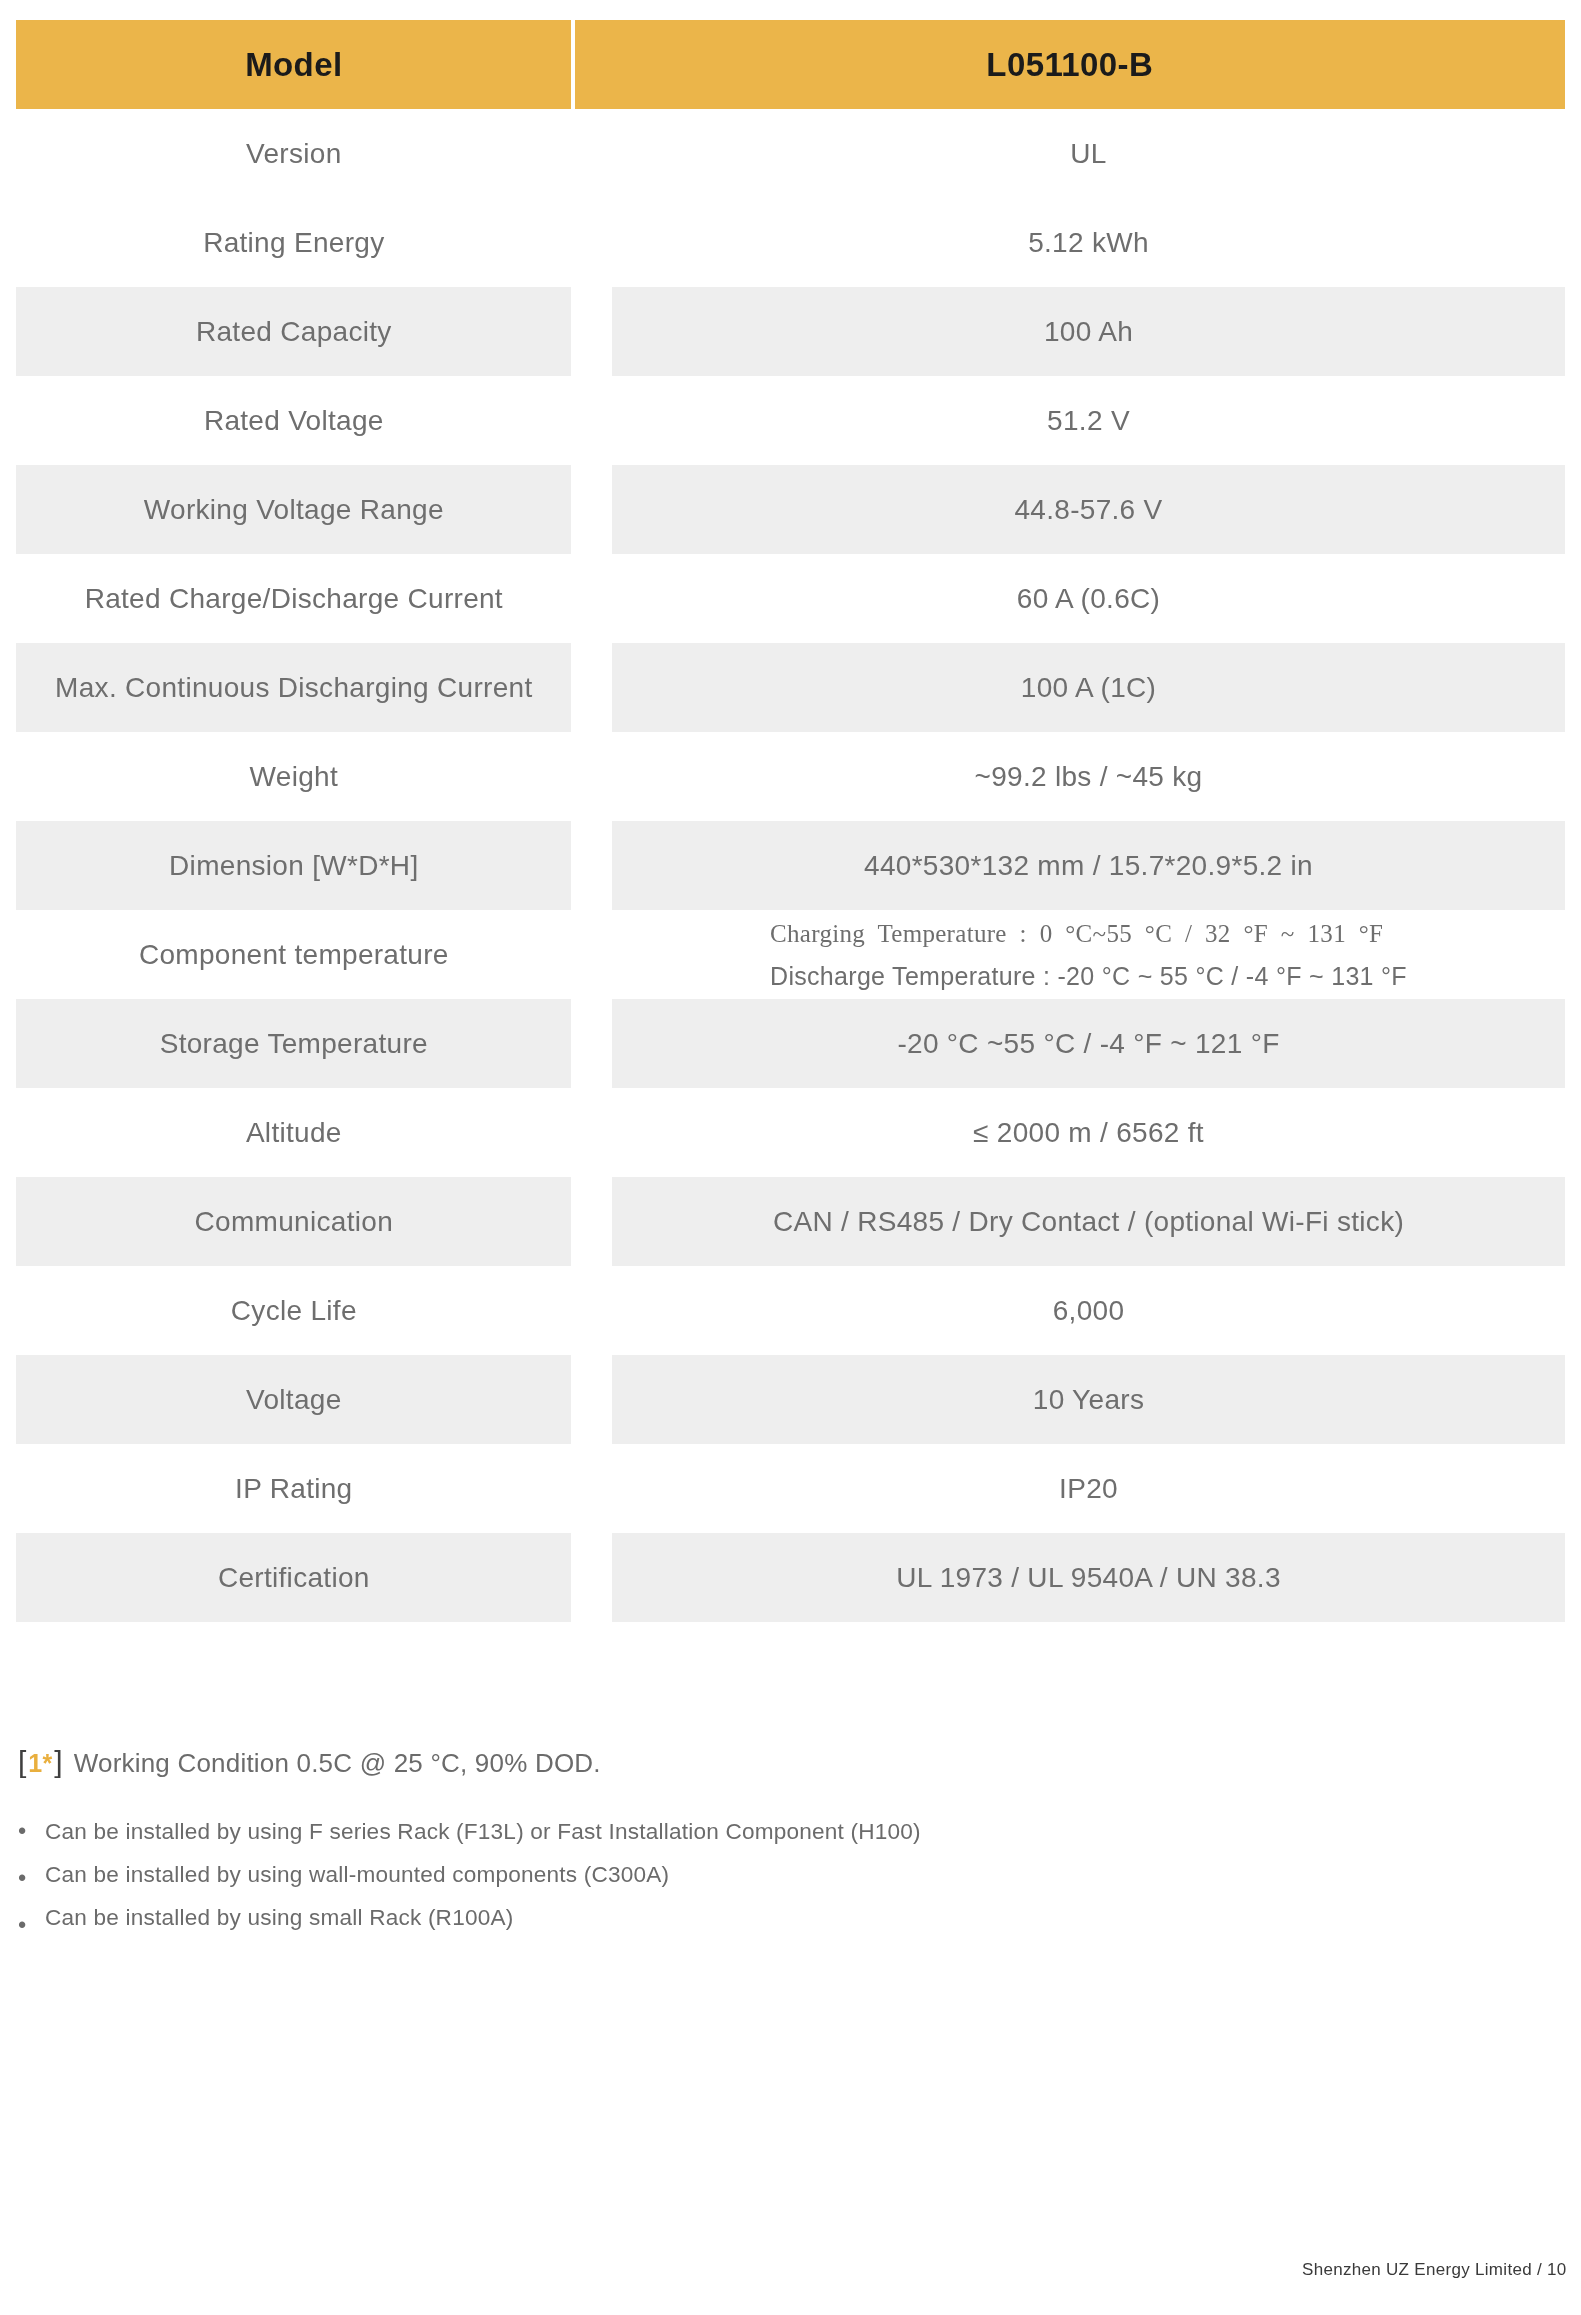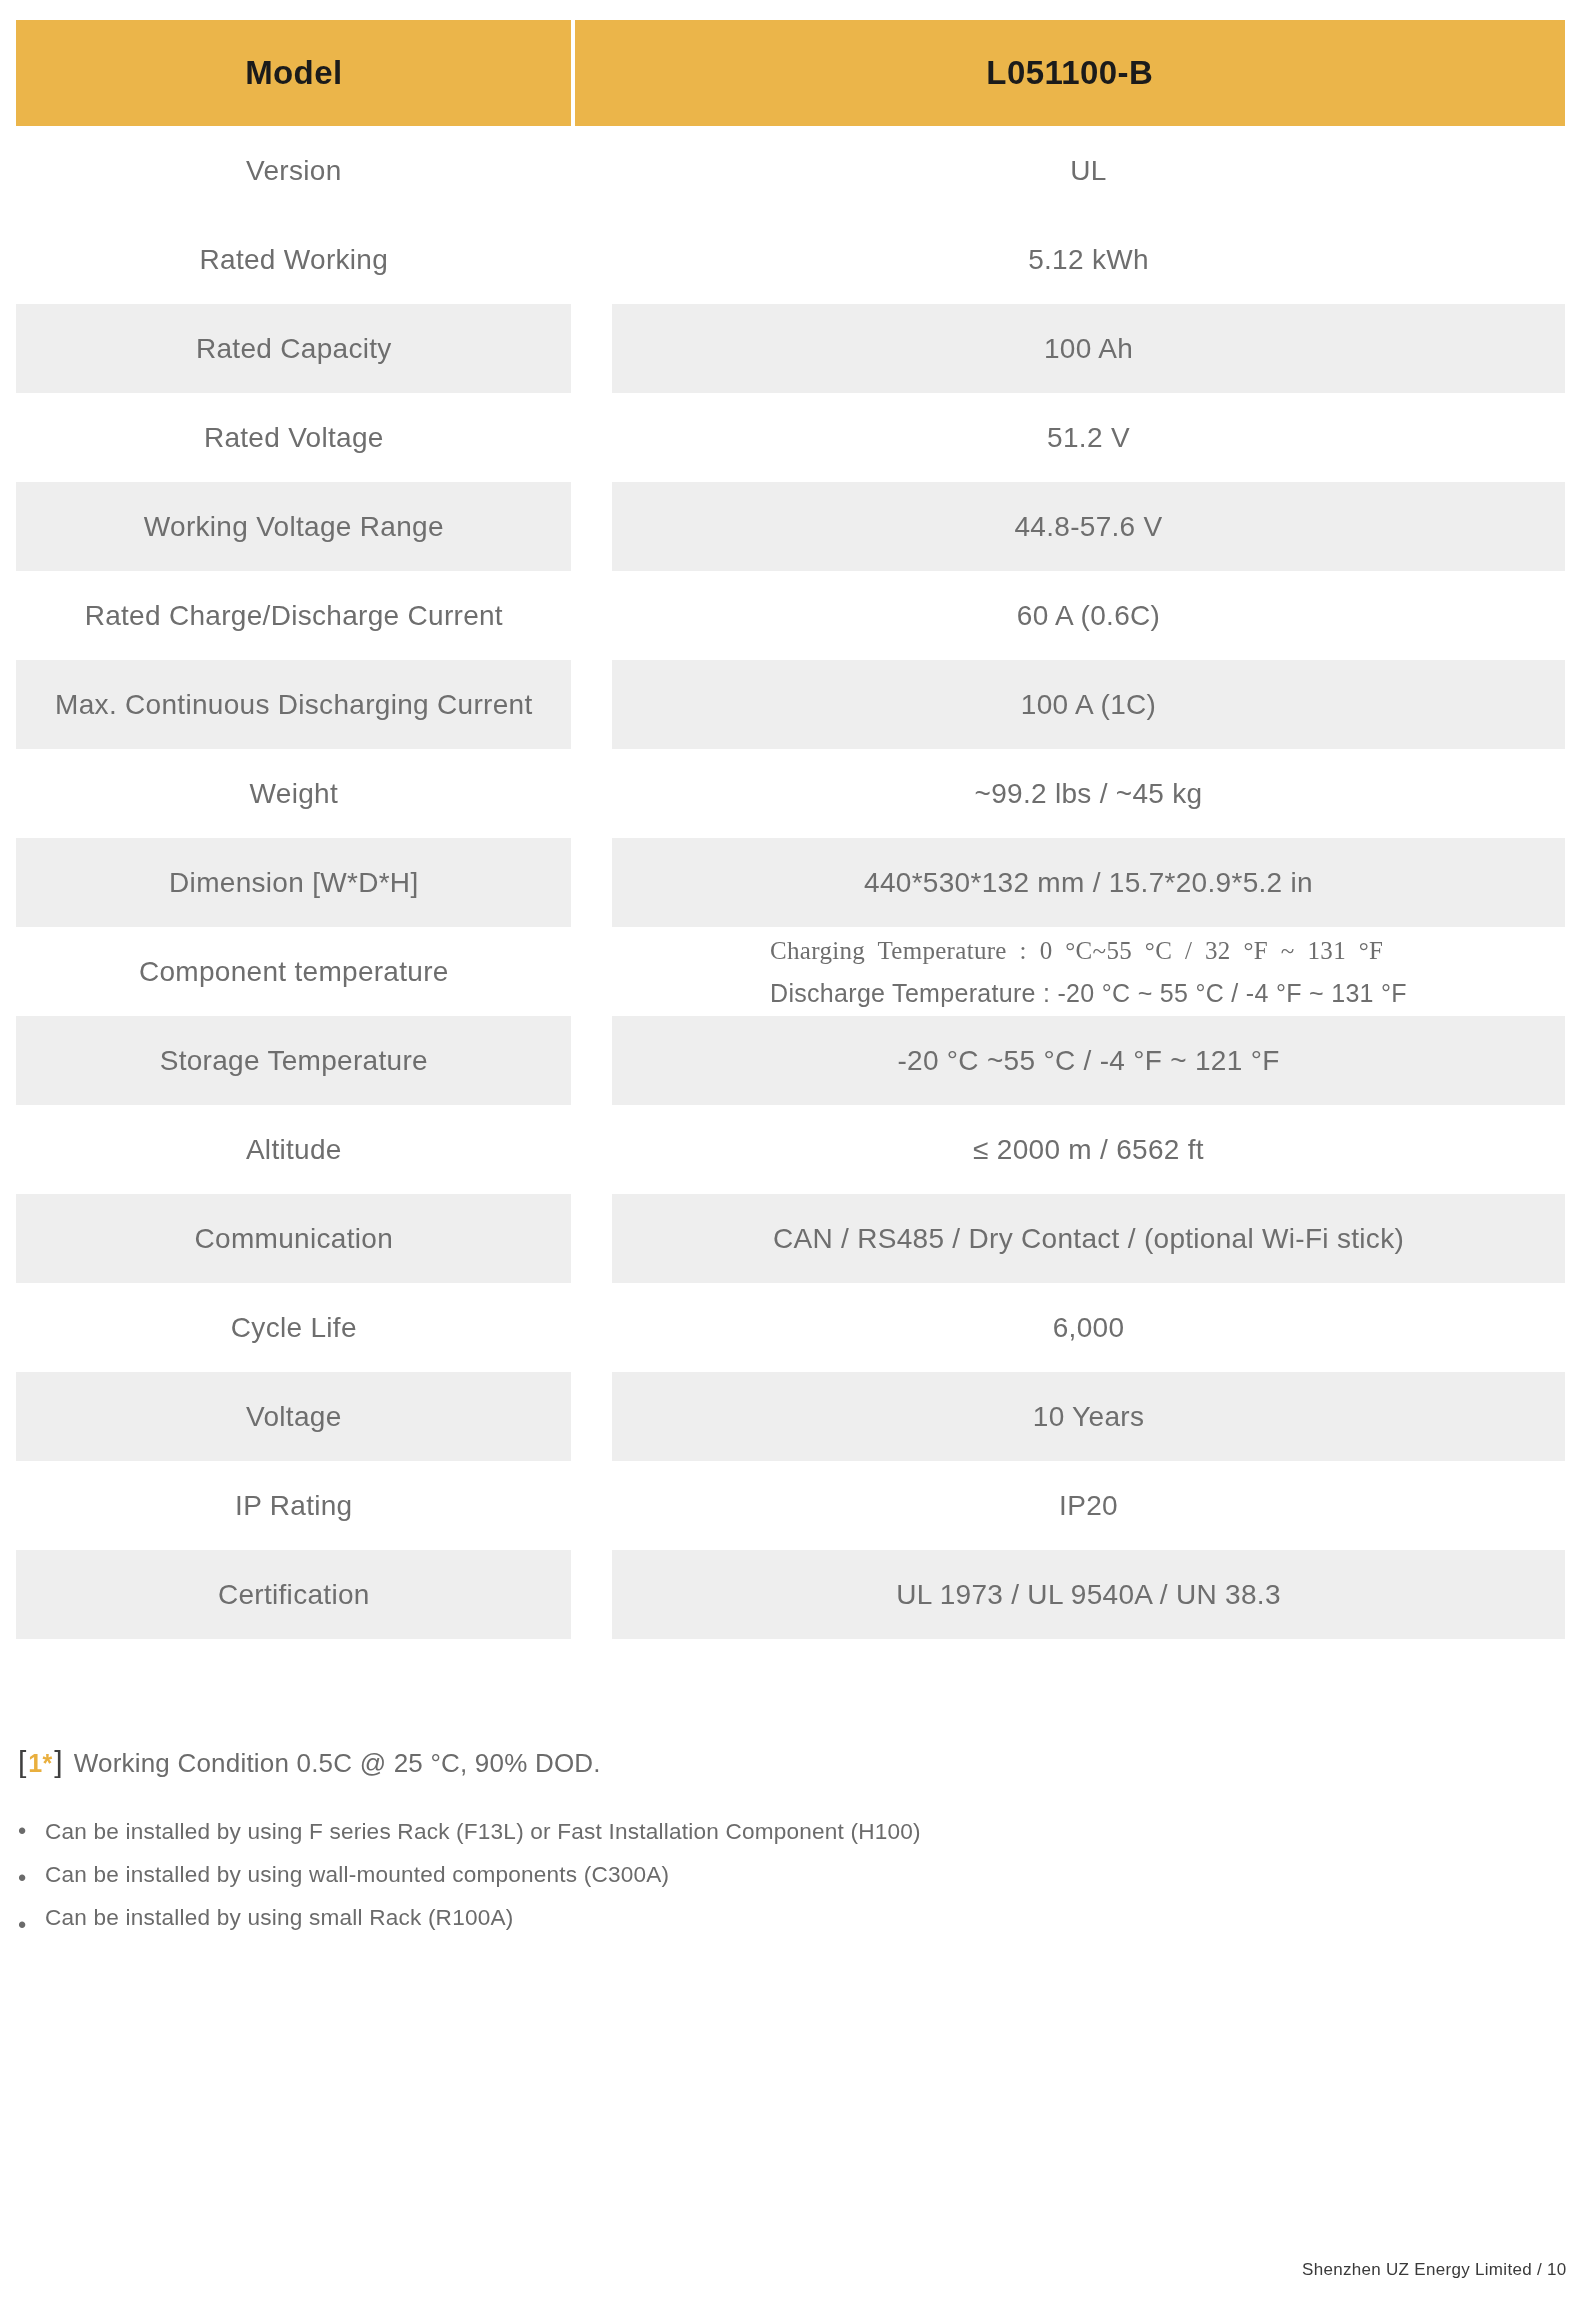--- a/index.html
+++ b/index.html
@@ -29,21 +29,21 @@
   }
   .cell{
     display:flex;
     align-items:center;
     justify-content:center;
     text-align:center;
     box-sizing:border-box;
   }
   .cell.left{width:555px;flex:0 0 555px;}
   .cell.right{flex:1;}
-  .header-row{height:106px;}
+  .header-row{height:89px;}
   .header-row .cell{
     background:var(--accent);
     color:var(--header-text);
     font-size:33px;
     font-weight:bold;
     letter-spacing:0.4px;
   }
   .data-row{height:89px;gap:41px;}
   .data-row .cell{
     color:var(--text);
@@ -119,21 +119,21 @@
     <div class="row header-row">
       <div class="cell left">Model</div>
       <div class="cell right">L051100-B</div>
     </div>
     <div id="table-body">
         <div class="row data-row">
           <div class="cell left">Version</div>
           <div class="cell right">UL</div>
         </div>
         <div class="row data-row">
-          <div class="cell left">Rated Working</div>
+          <div class="cell left">Rating Energy</div>
           <div class="cell right">5.12 kWh</div>
         </div>
         <div class="row data-row shaded">
           <div class="cell left">Rated Capacity</div>
           <div class="cell right">100 Ah</div>
         </div>
         <div class="row data-row">
           <div class="cell left">Rated Voltage</div>
           <div class="cell right">51.2 V</div>
         </div>

